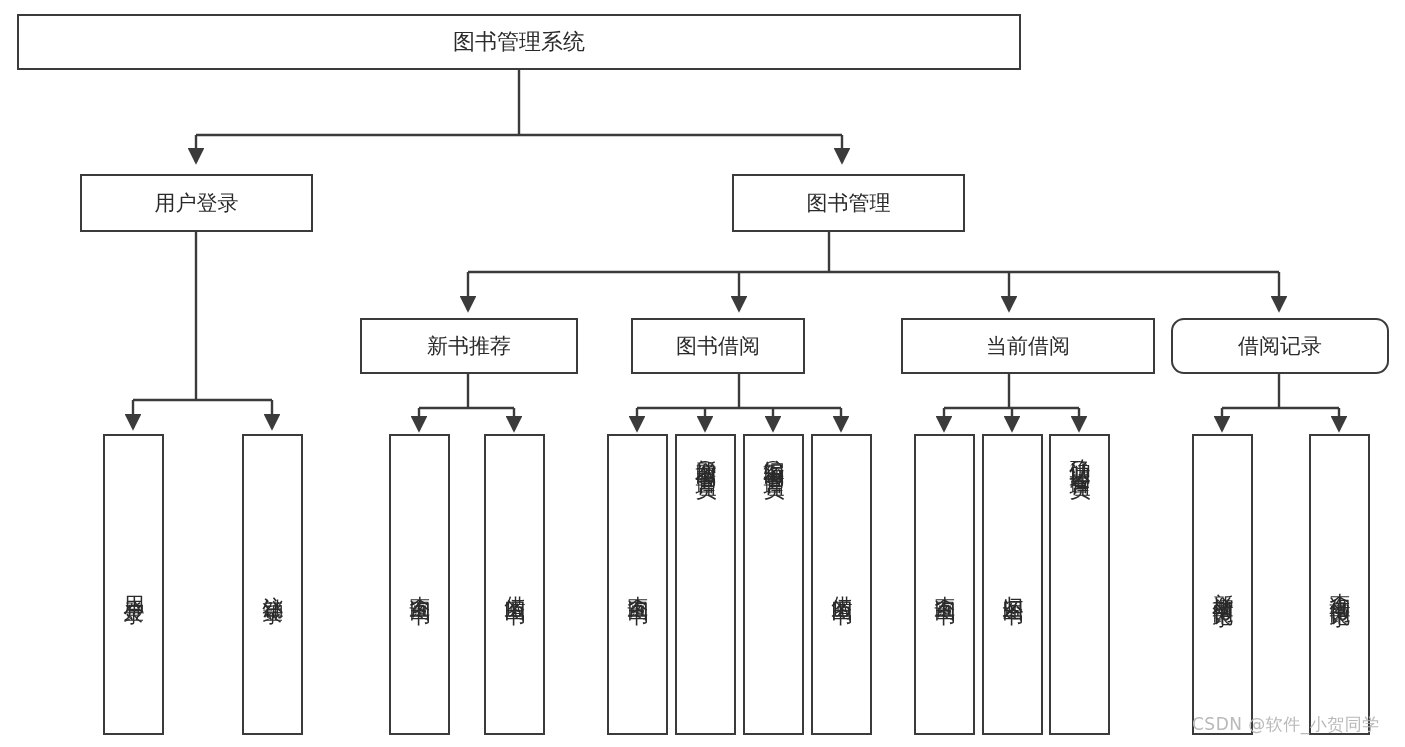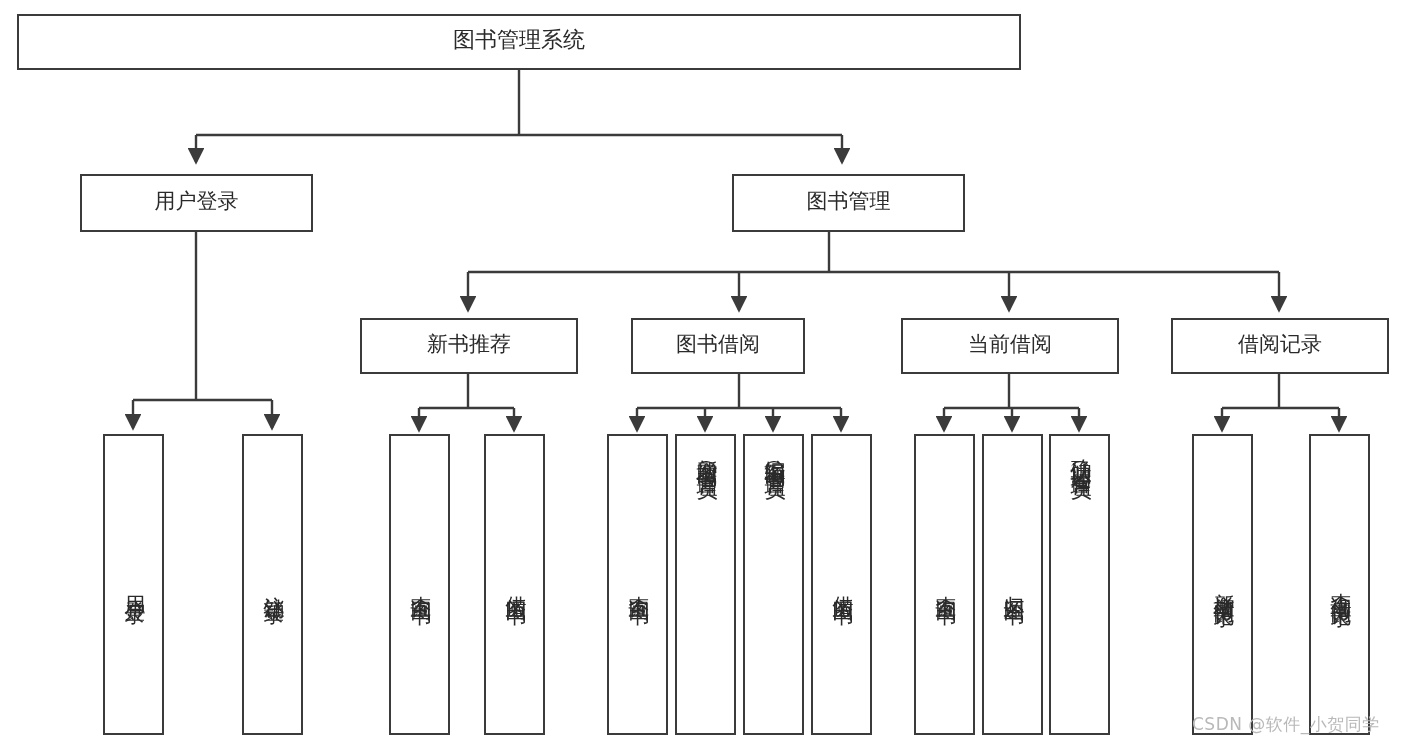--- a/index.html
+++ b/index.html
@@ -29,21 +29,20 @@
   }
   .node {
     position: absolute;
     box-sizing: border-box;
     background: #ffffff;
     border: 2.4px solid #3b3b3b;
     display: flex;
     align-items: center;
     justify-content: center;
     z-index: 2;
-    font-family: Liberation Mono, monospace;
   }
   .node .lbl {
     color: #2a2a2a;
     line-height: 1.18;
     text-align: center;
     white-space: nowrap;
   }
   
   .node.horiz .lbl {
     font-size: 21px;
@@ -148,24 +147,24 @@
   <div class="node horiz" style="left:712px; top:174px; width:233px; height:58px;margin-left:20px;">
     <span class="lbl">图书管理</span>
   </div>
 
   <div class="node horiz" style="left:360px; top:318px; width:218px; height:56px;">
     <span class="lbl">新书推荐</span>
   </div>
   <div class="node horiz" style="left:631px; top:318px; width:174px; height:56px;">
     <span class="lbl">图书借阅</span>
   </div>
-  <div class="node horiz" style="left:901px; top:318px; width:218px; height:56px;">
+  <div class="node horiz" style="left:901px; top:318px; width:254px; height:56px;">
     <span class="lbl">当前借阅</span>
   </div>
-  <div class="node horiz" style="left:1171px; top:318px; width:218px; height:56px;">
+  <div class="node horiz" style="left:1171px; top:318px; width:218px; height:56px;border-radius:13px;">
     <span class="lbl">借阅记录</span>
   </div>
 
   <div class="node vert center" style="left:103px; top:434px; width:61px; height:301px;">
     <span class="lbl">用户登录</span>
   </div>
   <div class="node vert center" style="left:242px; top:434px; width:61px; height:301px;">
     <span class="lbl">注销登录</span>
   </div>
 

